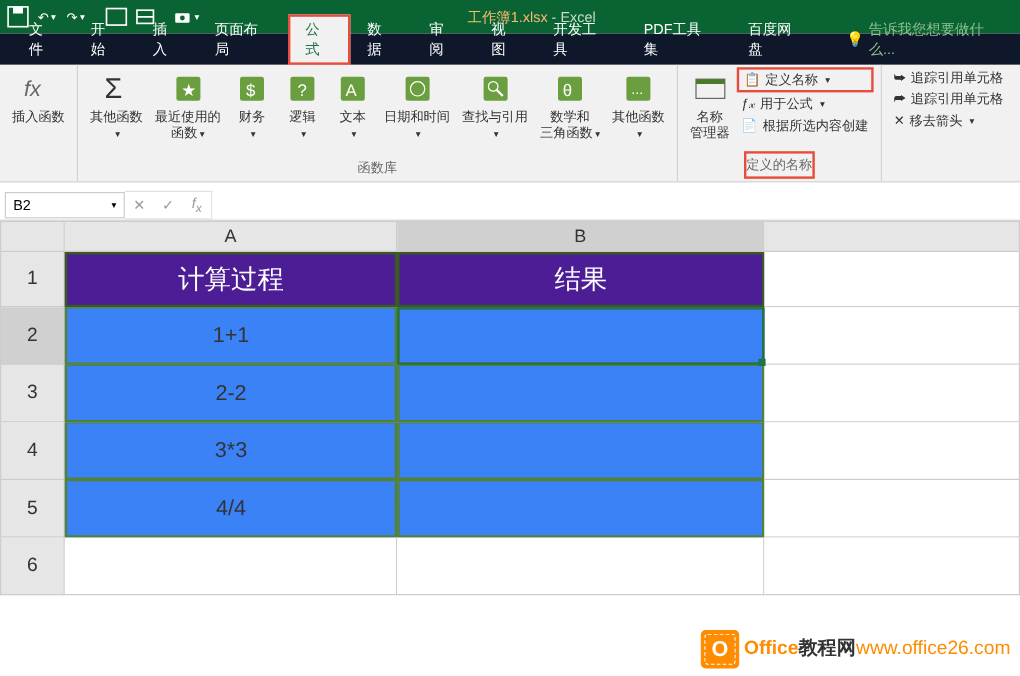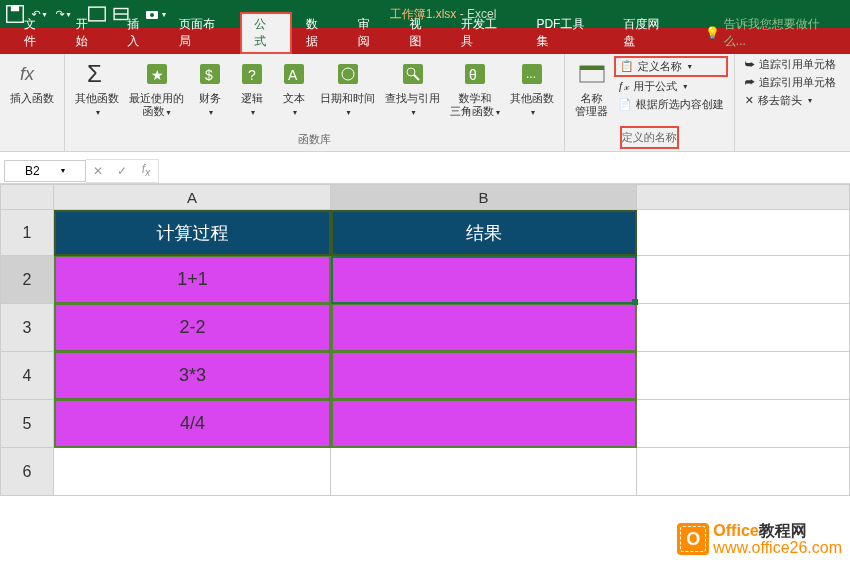--- a/index.html
+++ b/index.html
@@ -8,42 +8,42 @@
     
     .titlebar { height: 28px; background: #0a6332; display: flex; align-items: center; padding: 0 4px; }
     .titlebar-qat { display: flex; align-items: center; gap: 2px; }
     .qat-btn { width: 22px; height: 22px; display: flex; align-items: center; justify-content: center; color: #fff; font-size: 11px; }
     .qat-sep { width: 8px; }
     .titlebar-title { position: absolute; left: 50%; transform: translateX(-50%); color: #fff; font-size: 12px; }
     .title-doc { color: #fdba74; margin-left: 36px; }
     .title-app { color: #c8dcc8; }
     
     
-    .menubar { height: 26px; background: #b91c1c; display: flex; align-items: flex-end; padding: 0 10px; }
+    .menubar { height: 26px; background: #0f172a; display: flex; align-items: flex-end; padding: 0 10px; }
     .menu-tab { padding: 4px 14px; color: #fff; font-size: 12px; cursor: pointer; }
     .menu-tab.active { background: #f1f1f1; color: #217346; border: 2px solid #e74c3c; padding: 2px 12px; }
     .tell-me { margin-left: 20px; color: #8fbf8f; font-size: 12px; display: flex; align-items: center; gap: 4px; padding-bottom: 4px; }
     
     
     .ribbon { height: 98px; background: #f1f1f1; border-bottom: 1px solid #d4d4d4; display: flex; }
     .ribbon-group { border-right: 1px solid #d4d4d4; padding: 2px 6px; display: flex; flex-direction: column; }
     .group-content { flex: 1; display: flex; align-items: flex-start; gap: 2px; }
     .group-label { text-align: center; font-size: 11px; color: #666; padding: 2px 0; }
     .big-btn { display: flex; flex-direction: column; align-items: center; padding: 2px 4px; cursor: pointer; font-size: 11px; color: #333; }
     .big-btn-icon { width: 32px; height: 32px; margin-bottom: 2px; display: flex; align-items: center; justify-content: center; }
     .big-btn-label { text-align: center; line-height: 1.2; }
     .small-btns { display: flex; flex-direction: column; gap: 1px; }
     .small-btn { display: flex; align-items: center; padding: 1px 4px; font-size: 11px; color: #333; cursor: pointer; white-space: nowrap; gap: 4px; }
     .small-btn.hl { border: 2px solid #e74c3c; }
     .group-label.hl { border: 2px solid #e74c3c; display: inline-block; margin: 0 auto; }
     .dropdown-arrow { font-size: 8px; margin-left: 2px; }
     
     
     .formula-bar { height: 26px; background: #fff; border-bottom: 1px solid #d4d4d4; display: flex; align-items: center; margin-top: 6px; }
-    .name-box { width: 82px; height: 22px; border: 1px solid #ccc; margin-left: 4px; padding: 0 20px; font-size: 12px; display: flex; align-items: center; justify-content: space-between; }
+    .name-box { width: 100px; height: 22px; border: 1px solid #ccc; margin-left: 4px; padding: 0 6px; font-size: 12px; display: flex; align-items: center; justify-content: space-between; }
     .fb-btns { display: flex; border: 1px solid #e0e0e0; border-left: none; }
     .fb-btn { width: 24px; height: 22px; display: flex; align-items: center; justify-content: center; font-size: 12px; color: #999; }
     .fb-input { flex: 1; height: 22px; border: none; padding: 0 6px; font-size: 12px; }
     
     
     .grid-area { position: relative; }
     .col-headers { display: flex; height: 26px; }
     .corner { width: 54px; background: #e6e6e6; border: 1px solid #ccc; }
     .col-h { background: #e6e6e6; border: 1px solid #ccc; border-left: none; display: flex; align-items: center; justify-content: center; font-size: 15px; color: #333; }
     .col-h.active { background: #d0d0d0; }
@@ -54,31 +54,31 @@
     .row { display: flex; }
     .row-h { width: 54px; background: #e6e6e6; border: 1px solid #ccc; border-top: none; display: flex; align-items: center; justify-content: center; font-size: 16px; color: #333; }
     .row-h.active { background: #d0d0d0; }
     .cell { border: 1px solid #ccc; border-left: none; border-top: none; display: flex; align-items: center; justify-content: center; font-size: 18px; }
     .r1 .cell, .r1 .row-h { height: 46px; }
     .r2 .cell, .r2 .row-h { height: 48px; }
     .r3 .cell, .r3 .row-h { height: 48px; }
     .r4 .cell, .r4 .row-h { height: 48px; }
     .r5 .cell, .r5 .row-h { height: 48px; }
     .r6 .cell, .r6 .row-h { height: 48px; }
-    .header-cell { background: #0c4a6e; color: #fff; font-size: 18px; border: 2px solid #3a5a22; }
-    .data-cell { background: #d946ef; color: #333; border: 2px solid #548235; border-top-width: 1px; }
+    .header-cell { background: #4c1d95; color: #fff; font-size: 22px; border: 2px solid #3a5a22; }
+    .data-cell { background: #3b82f6; color: #333; border: 2px solid #548235; border-top-width: 1px; }
     .selected { outline: 2px solid #217346; outline-offset: -2px; position: relative; }
     .selected::after { content: ''; position: absolute; right: -3px; bottom: -3px; width: 6px; height: 6px; background: #217346; }
     .empty-cell { background: #fff; }
     
     
     .watermark { position: absolute; right: 8px; bottom: 6px; display: flex; align-items: center; gap: 4px; }
     .wm-icon { width: 32px; height: 32px; background: #ff8c00; border-radius: 4px; display: flex; align-items: center; justify-content: center; color: #fff; font-weight: bold; font-size: 18px; position: relative; }
     .wm-icon::before { content: ''; position: absolute; inset: 3px; border: 1px dashed #fff; border-radius: 3px; }
-    .wm-text { display: flex; flex-direction: column; line-height: 1.1; }
+    .wm-text { display: flex; flex-direction: row; line-height: 1.1; }
     .wm-line1 { font-size: 16px; font-weight: bold; color: #333; }
     .wm-line1 .orange { color: #ff8c00; }
     .wm-line2 { font-size: 16px; color: #ff8c00; }
     
     
     .icon-svg { width: 100%; height: 100%; }
   </style>
 </head>
 <body>
 

